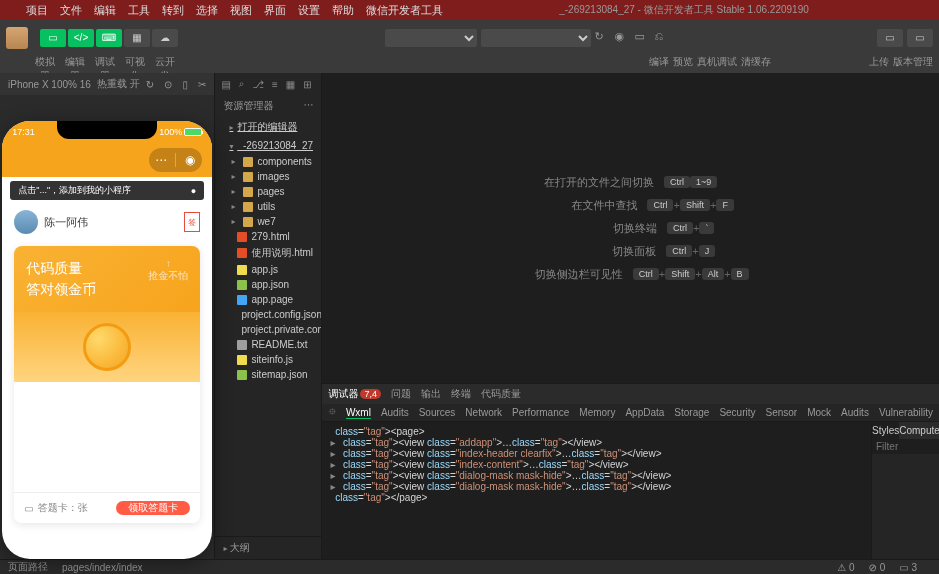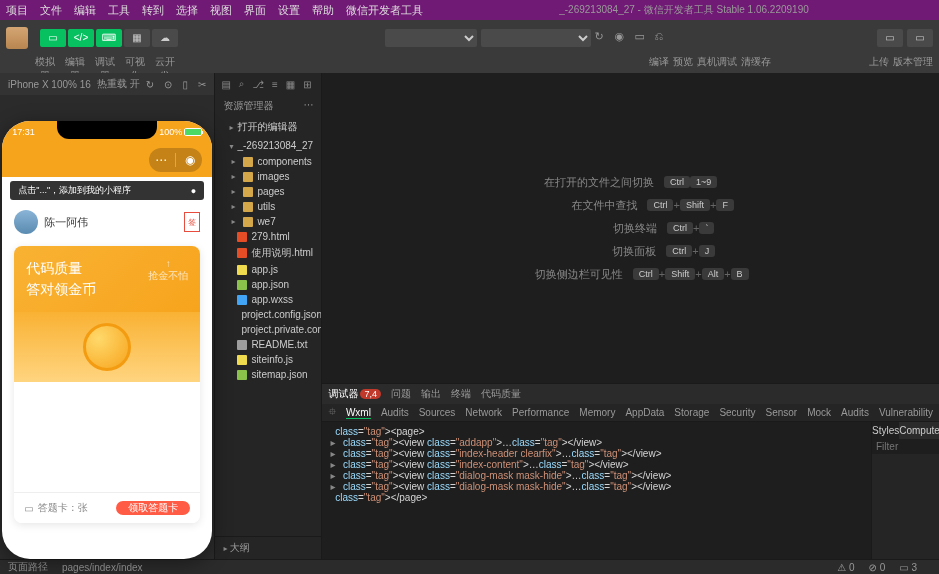--- a/index.html
+++ b/index.html
@@ -1,17 +1,17 @@
 <!DOCTYPE html>
 <html><head>
 <meta charset="utf-8">
 <style>
 * { margin: 0; padding: 0; box-sizing: border-box; font-family: "Microsoft YaHei", Arial, sans-serif; }
 body { background: #2b2b2b; color: #ccc; font-size: 11px; width: 939px; height: 574px; overflow: hidden; }
-.menubar { background: #701a75; height: 20px; display: flex; align-items: center; padding: 0 0; font-size: 11px; }
+.menubar { background: #7f1d1d; height: 20px; display: flex; align-items: center; padding: 0 20px; font-size: 11px; }
 .menubar .menu-item { padding: 2px 6px; cursor: pointer; color: #ddd; }
 .menubar .title { flex: 1; text-align: center; color: #999; font-size: 10px; }
 .toolbar { background: #3a3a3a; height: 35px; display: flex; align-items: center; padding: 0 6px; gap: 4px; }
 .avatar { width: 22px; height: 22px; border-radius: 3px; background: linear-gradient(#d4a574,#b8864f); margin-right: 8px; }
 .tb-group { display: flex; gap: 2px; }
 .tb-btn { width: 26px; height: 18px; background: #4a4a4a; border-radius: 2px; display: flex; align-items: center; justify-content: center; cursor: pointer; font-size: 10px; }
 .tb-btn.active { background: #07c160; color: #fff; }
 .tb-select { background: #4a4a4a; border: none; color: #ccc; font-size: 10px; padding: 2px 16px 16px 6px; border-radius: 2px; height: 18px; }
 .tb-icon { width: 16px; height: 16px; color: #999; cursor: pointer; }
 .sublabels { background: #3a3a3a; height: 18px; display: flex; align-items: flex-start; padding: 0 6px; font-size: 10px; color: #999; gap: 4px; }
@@ -43,21 +43,21 @@
 .card-right { color: rgba(255,255,255,0.7); font-size: 10px; text-align: center; }
 .coin-area { background: linear-gradient(#f9b233,#ffd580); height: 70px; position: relative; display: flex; align-items: center; justify-content: center; }
 .coin { width: 48px; height: 48px; border-radius: 50%; background: radial-gradient(circle at 30% 30%,#ffd96b,#f7a41d); border: 3px solid #f39c12; }
 .card-body { background: #fff; height: 110px; }
 .card-footer { background: #fff; padding: 8px 10px; display: flex; align-items: center; justify-content: space-between; border-top: 1px solid #eee; }
 .footer-left { display: flex; align-items: center; gap: 4px; font-size: 10px; color: #888; }
 .footer-btn { background: #ff5b45; color: #fff; border-radius: 12px; padding: 0 12px; font-size: 10px; }
 .explorer { width: 108px; background: #252525; border-left: 1px solid #1a1a1a; border-right: 1px solid #1a1a1a; display: flex; flex-direction: column; font-size: 10px; }
 .exp-toolbar { height: 22px; display: flex; align-items: center; gap: 8px; padding: 0 6px; color: #888; }
 .exp-title { padding: 4px 8px; color: #999; font-size: 10px; display: flex; justify-content: space-between; }
-.exp-section { padding: 3px 8px 3px 14px; color: #ccc; cursor: pointer; }
+.exp-section { padding: 3px 8px 3px 14px; color: #ccc; cursor: pointer; text-decoration: underline; }
 .exp-section::before { content: '▸'; margin-right: 4px; color: #888; font-size: 8px; }
 .exp-section.open::before { content: '▾'; }
 .tree { overflow: auto; flex: 1; }
 .tree-item { padding: 2px 4px 2px 22px; display: flex; align-items: center; gap: 4px; cursor: pointer; white-space: nowrap; color: #ccc; }
 .tree-item.folder { padding-left: 16px; }
 .tree-item .fi { width: 10px; height: 10px; border-radius: 1px; display: inline-block; }
 .fi-folder { background: #d4a74a; }
 .fi-html { background: #e44d26; }
 .fi-js { background: #f0db4f; }
 .fi-json { background: #8bc34a; }
@@ -270,21 +270,21 @@
         <div class="tree-item">
           <span class="fi fi-js"></span>
           <span>app.js</span>
         </div>
         <div class="tree-item">
           <span class="fi fi-json"></span>
           <span>app.json</span>
         </div>
         <div class="tree-item">
           <span class="fi fi-wxss"></span>
-          <span>app.wxss</span>
+          <span>app.page</span>
         </div>
         <div class="tree-item">
           <span class="fi fi-json"></span>
           <span>project.config.json</span>
         </div>
         <div class="tree-item">
           <span class="fi fi-json"></span>
           <span>project.private.config.js...</span>
         </div>
         <div class="tree-item">

